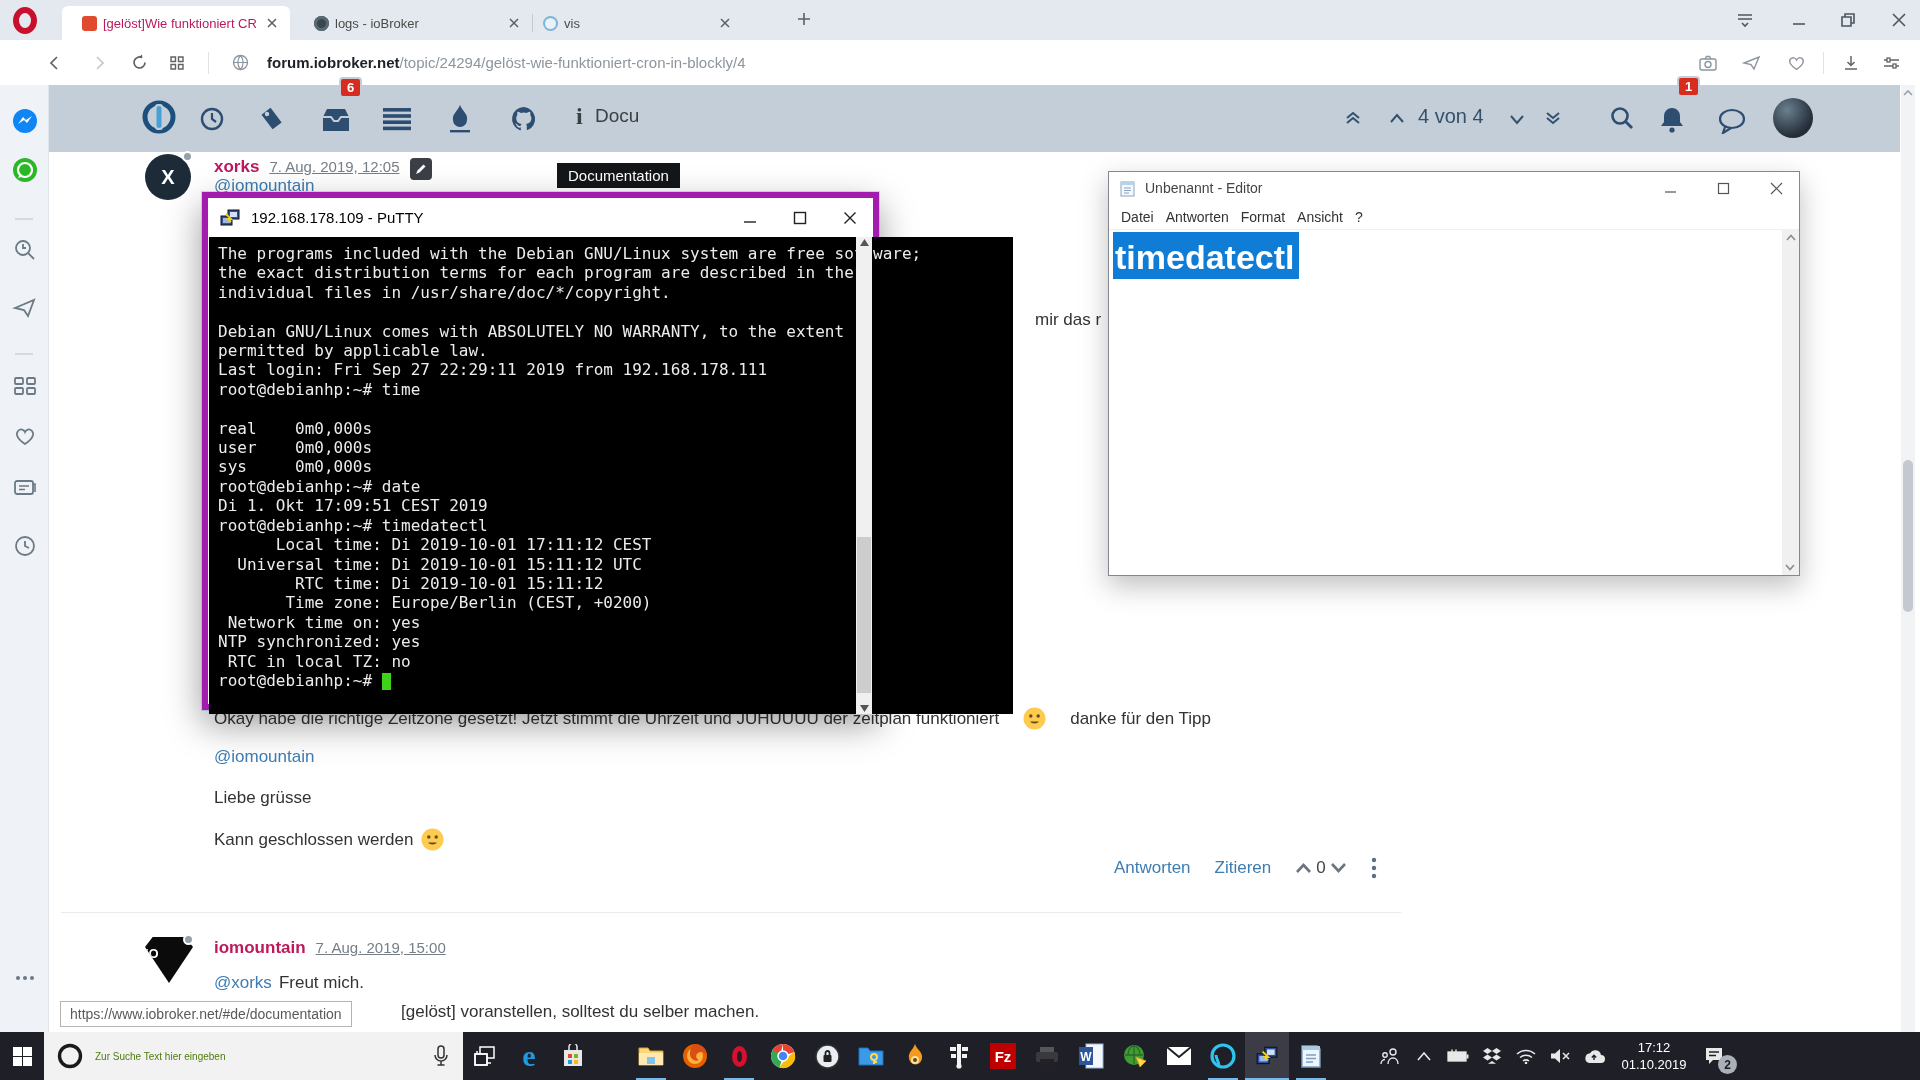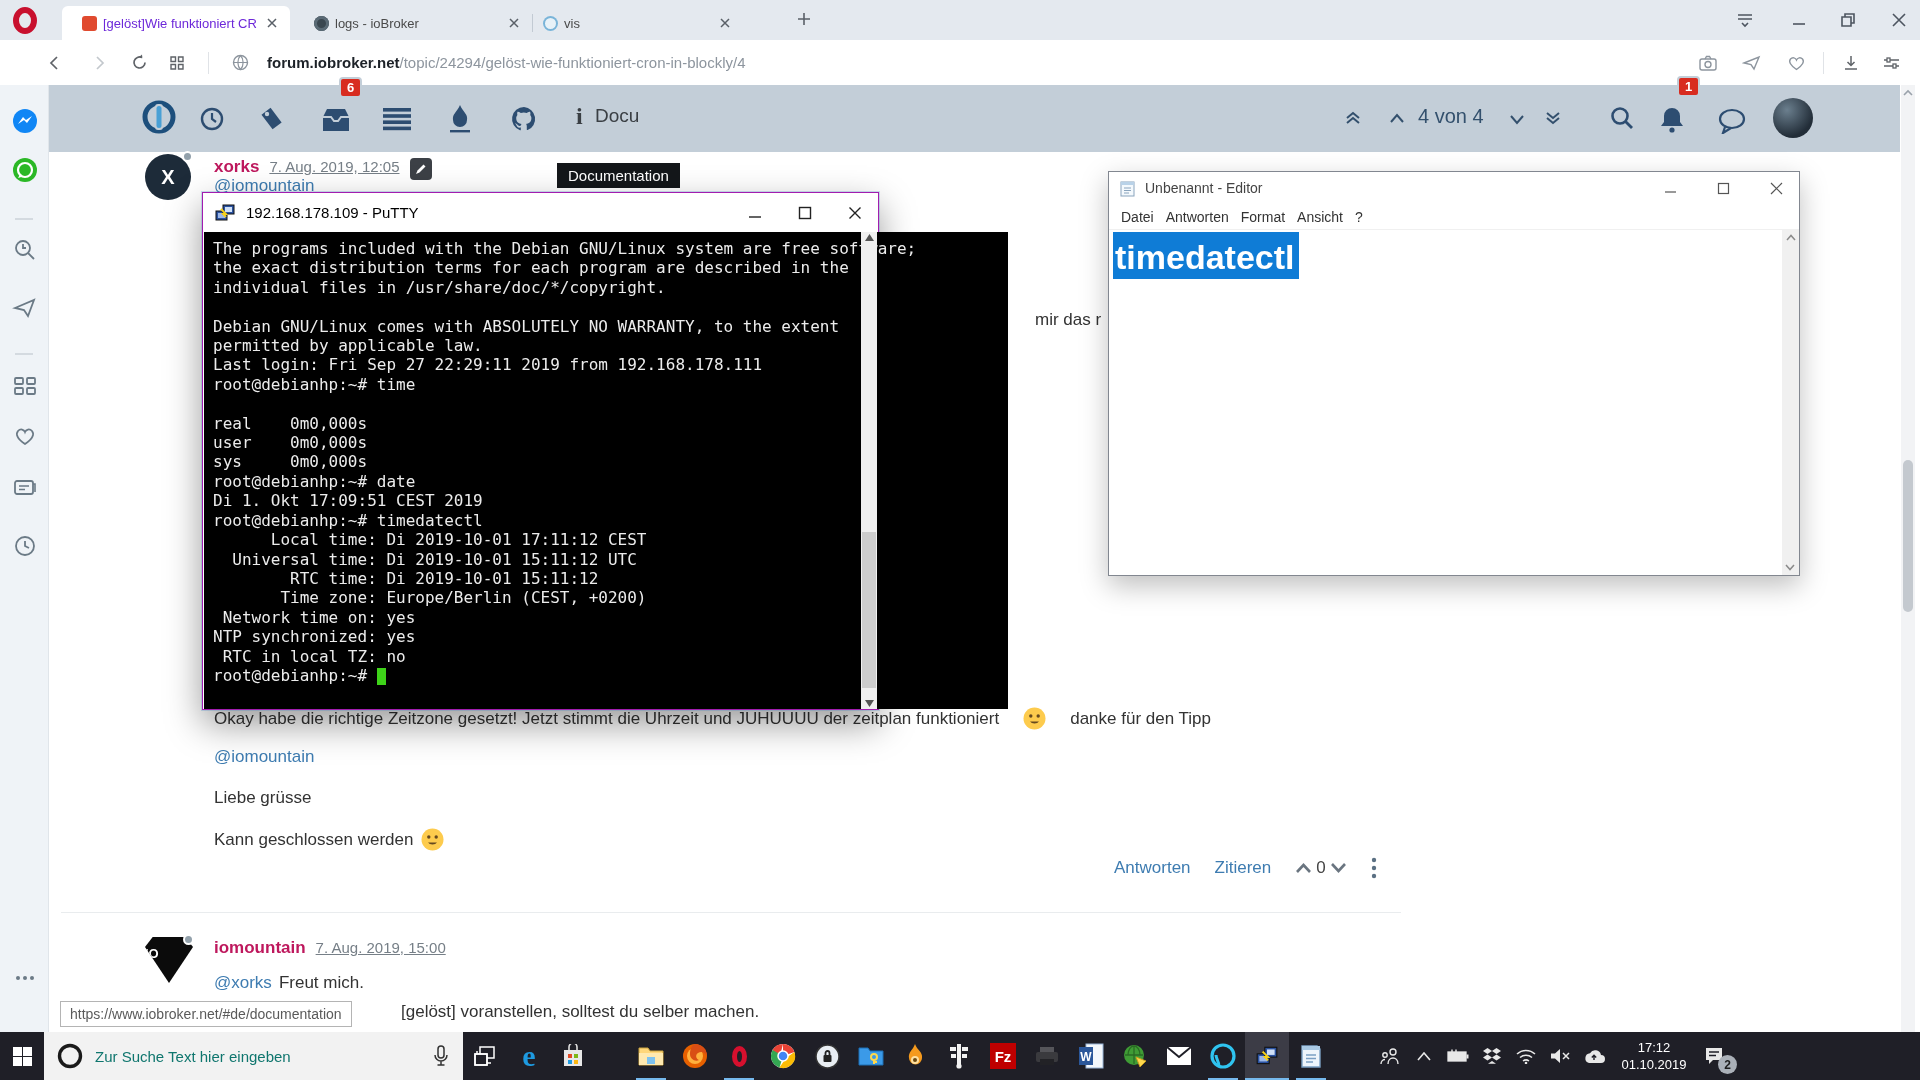--- a/index.html
+++ b/index.html
@@ -5,21 +5,21 @@
   * { margin:0; padding:0; box-sizing:border-box; }
   html,body { width:1920px; height:1080px; overflow:hidden; background:#fff;
               font-family:"Liberation Sans", sans-serif; }
   #screen { position:relative; width:1920px; height:1080px; background:#fff; }
   .abs { position:absolute; }
 
   
   .tabbar { position:absolute; left:0; top:0; width:1920px; height:40px; background:#e4e9ef; display:flex; align-items:flex-end; }
   .opera-logo { position:absolute; left:13px; top:7px; width:24px; height:27px; border:6px solid #c8102e; border-radius:50%; }
   .tab { height:34px; display:flex; align-items:center; padding:0 10px; font-size:13px; color:#4a4a4a; width:228px; position:relative; }
-  .tab.active { background:#fff; border-radius:6px 6px 0 0; color:#6d28d9;padding-left:20px; }
+  .tab.active { background:#fff; border-radius:6px 6px 0 0; color:#be185d;padding-left:20px; }
   .tab .title { flex:1; white-space:nowrap; overflow:hidden; margin:0 6px; }
   .favicon { width:15px; height:15px; flex:0 0 15px; border-radius:3px; }
   .tab-x { width:16px; height:16px; flex:0 0 16px; }
   .tab-sep { width:1px; height:18px; background:#c2cad3; margin-bottom:8px; }
   .win-glyph { stroke:#4d5560; stroke-width:1.6; fill:none; }
   .addrbar { position:absolute; left:0; top:40px; width:1920px; height:45px; background:#fff; display:flex; align-items:center; }
   .nav-ico { width:30px; height:30px; display:flex; align-items:center; justify-content:center; }
   .url-host { color:#1d2228; font-size:15px; font-weight:bold; }
   .url-path { color:#8d959e; font-size:15px; }
 
@@ -42,21 +42,21 @@
   .action { color:#3e7cb1; font-size:17px; }
   .avatar-circ { width:46px; height:46px; border-radius:50%; background:#1d2b39; color:#fff; font-weight:bold; font-size:20px; display:flex; align-items:center; justify-content:center; }
   .status-dot { position:absolute; width:11px; height:11px; border-radius:50%; background:#93a1ab; border:2px solid #fff; }
   .divider { position:absolute; height:1px; background:#e9ecee; }
 
   
   .tt-doc { position:absolute; left:557px; top:163px; background:#14171a; color:#fff; font-size:15px; padding:4px 11px; z-index:30; }
   .tt-url { position:absolute; left:60px; top:1001px; background:#fff; border:1px solid #b4b4b4; color:#5a5a5a; font-size:14px; padding:4px 9px; z-index:60; white-space:nowrap; }
 
   
-  .putty { position:absolute; left:202px; top:192px; width:677px; height:518px; background:#fff; border:1px solid #a21caf; box-shadow:0 0 0 1px rgba(60,130,200,.25), 0 14px 34px rgba(0,0,0,.4); z-index:40; }
+  .putty { position:absolute; left:202px; top:192px; width:677px; height:518px; background:#fff; border:6px solid #a21caf; box-shadow:0 0 0 1px rgba(60,130,200,.25), 0 14px 34px rgba(0,0,0,.4); z-index:40; }
   .putty-title { position:absolute; left:0; top:0; right:0; height:39px; background:#fff; display:flex; align-items:center; }
   .putty-term { position:absolute; left:1px; top:39px; width:804px; height:477px; background:#000; }
   .putty-pre { position:absolute; left:9px; top:7px; font-family:"DejaVu Sans Mono", monospace; font-size:16px; line-height:19.4px; color:#ececec; white-space:pre; }
   .cursor { display:inline-block; width:9px; height:17px; background:#3ed319; vertical-align:text-bottom; }
   .vscroll { position:absolute; background:#f0f0f0; }
   .scroll-arrow { position:absolute; left:0; width:100%; display:flex; align-items:center; justify-content:center; }
   .thumb { position:absolute; left:1px; background:#cdcdcd; }
 
   
   .notepad { position:absolute; left:1108px; top:171px; width:692px; height:405px; background:#fff; border:1px solid #828790; box-shadow:0 10px 26px rgba(0,0,0,.25); z-index:35; }
@@ -64,21 +64,21 @@
   .np-menu { position:absolute; left:0; top:32px; right:0; height:26px; display:flex; align-items:center; font-size:14px; color:#333; border-bottom:1px solid #f0f0f0; }
   .np-menu span { margin-left:12px; }
   .np-body { position:absolute; left:0; top:58px; right:0; bottom:0; background:#fff; }
   .np-sel { position:absolute; left:4px; top:2px; background:#0f7cd6; color:#fff; font-weight:bold; font-size:34px; padding:6px 4px 2px 2px; }
 
   
   .taskbar { position:absolute; left:0; top:1032px; width:1920px; height:48px; background:#1f1f27; z-index:80; display:flex; align-items:center; }
   .tb-cell { width:44px; height:48px; display:flex; align-items:center; justify-content:center; position:relative; flex:0 0 44px; }
   .tb-underline { position:absolute; bottom:0; left:7px; right:7px; height:2px; background:#76b9ed; }
   .tb-search { width:419px; height:48px; background:#f2f2f2; display:flex; align-items:center; flex:0 0 419px; }
-  .tb-search .txt { color:#0f766e; font-size:15px; margin-left:12px; flex:1; }
+  .tb-search .txt { color:#4d7c0f; font-size:10px; margin-left:12px; flex:1; }
   .tray-ico { width:34px; height:48px; display:flex; align-items:center; justify-content:center; flex:0 0 34px; }
   .tb-clock { width:86px; text-align:center; color:#fff; font-size:13px; line-height:17px; flex:0 0 86px; }
 
   .np-scroll-glyph { stroke:#8a8a8a; stroke-width:1.5; fill:none; }
   svg { display:block; }
 </style>
 </head>
 <body>
 
 <div id="screen">

